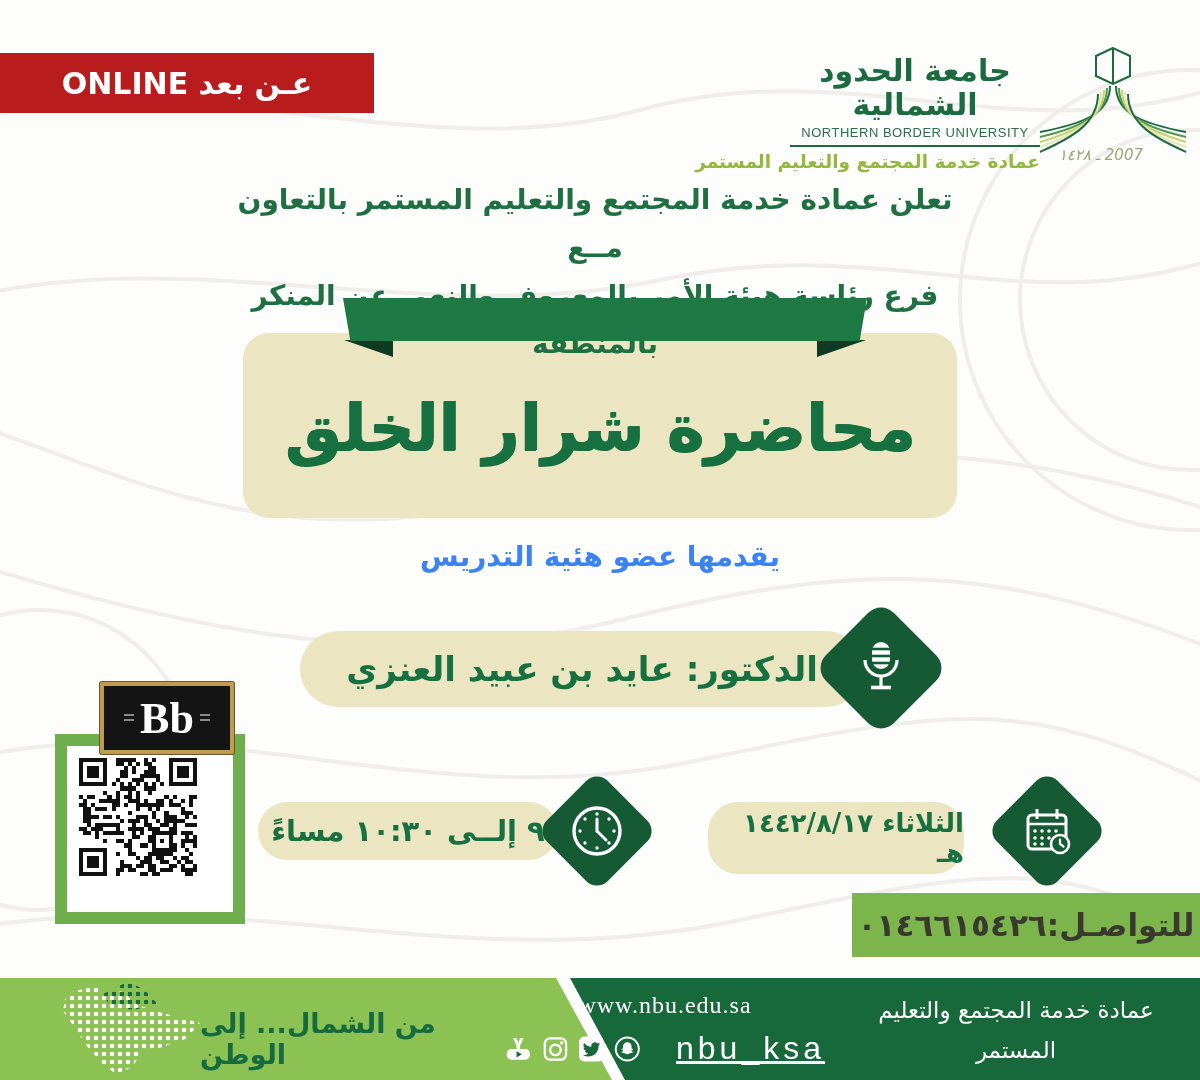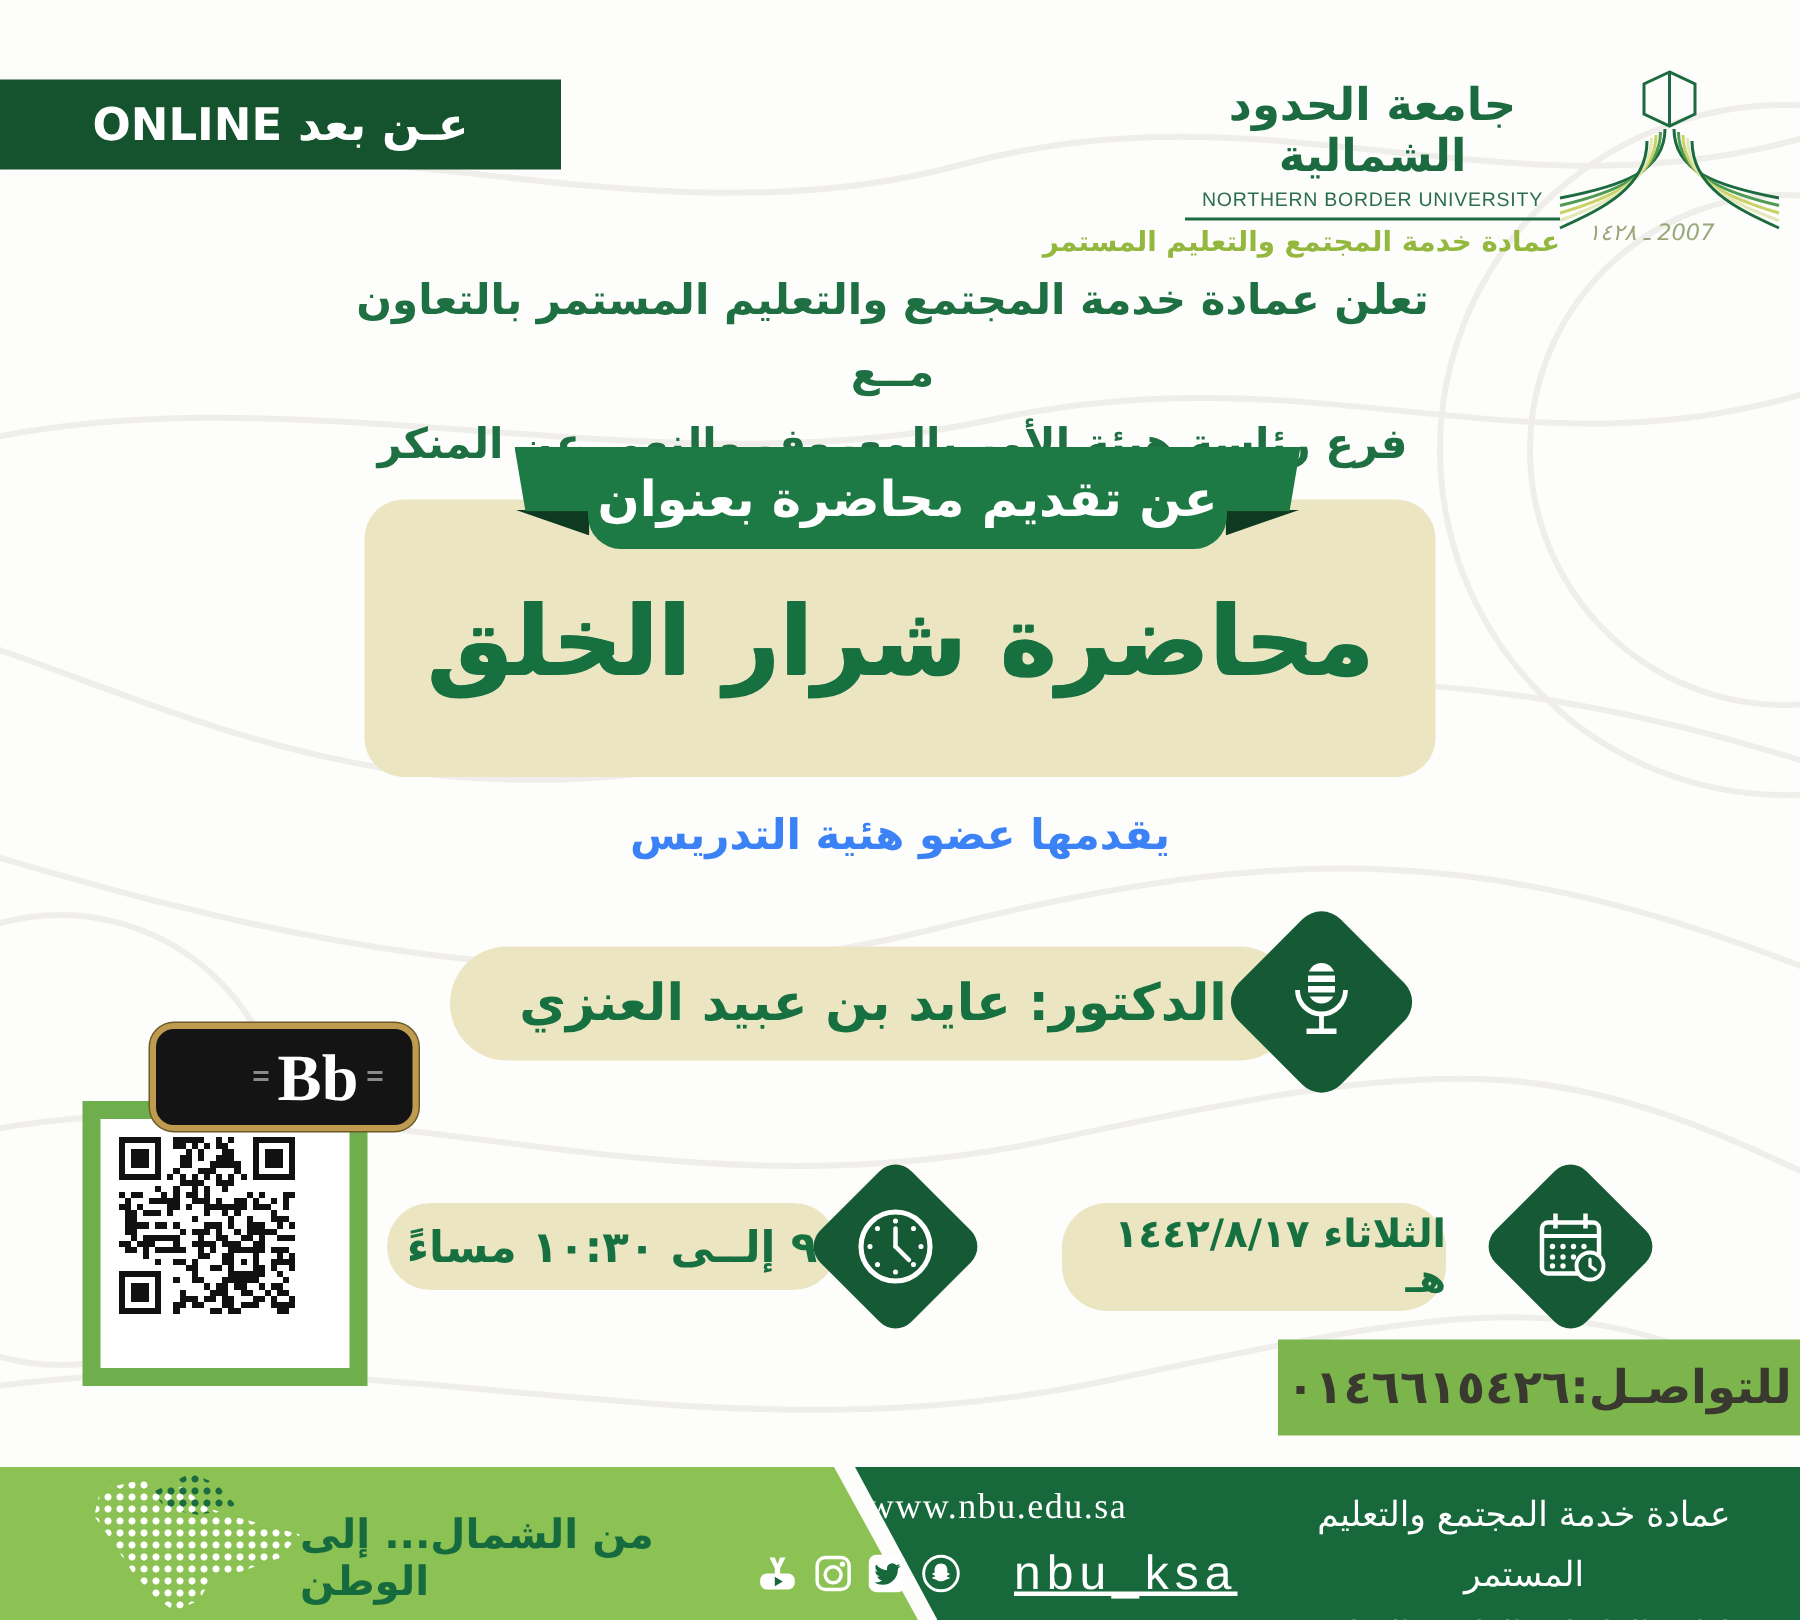--- a/index.html
+++ b/index.html
@@ -5,21 +5,21 @@
   html,body{margin:0;padding:0;width:1200px;height:1080px;overflow:hidden;
     font-family:"DejaVu Sans",sans-serif;background:#fdfdfc;}
   .poster{position:relative;width:1200px;height:1080px;background:#fdfdfc;overflow:hidden;}
   .abs{position:absolute;}
   svg{display:block;}
 
   
   .bg-contours{left:0;top:0;z-index:0;pointer-events:none;}
 
   
-  .badge{left:0;top:53px;width:374px;height:60px;background:#14532d;color:#fff;
+  .badge{left:0;top:53px;width:374px;height:60px;background:#b91c1c;color:#fff;
     display:flex;align-items:center;justify-content:center;direction:rtl;
     font-weight:bold;font-size:30px;z-index:3;}
 
   
   .logo{right:12px;top:40px;width:392px;height:130px;z-index:3;}
   .logo-text{position:absolute;right:148px;top:14px;width:250px;text-align:center;}
   .logo-title-ar{color:#1c6b40;font-size:30px;font-weight:bold;direction:rtl;line-height:34px;}
   .logo-title-en{color:#2b6e4b;font-size:13px;letter-spacing:.5px;margin-top:3px;
     font-family:"Liberation Sans",sans-serif;white-space:nowrap;}
   .logo-rule{height:2px;background:#1c6b40;margin:5px 0 4px 0;}
@@ -58,23 +58,23 @@
 
   .diamond{border-radius:18px;transform:rotate(45deg);background:#155a34;
     display:flex;align-items:center;justify-content:center;z-index:3;}
   .diamond-inner{transform:rotate(-45deg);}
   .mic-diamond{left:833px;top:620px;width:96px;height:96px;}
   .clock-diamond{left:554px;top:788px;width:86px;height:86px;border-radius:15px;}
   .cal-diamond{left:1004px;top:788px;width:86px;height:86px;border-radius:15px;}
 
   
   .bb-logo{left:100px;top:682px;width:126px;height:64px;background:#141414;
-    border:4px solid #bf9b4f;border-radius:16px;display:flex;align-items:center;justify-content:center;
+    border:4px solid #bf9b4f;border-radius:2px;display:flex;align-items:center;justify-content:center;
     color:#fff;font-family:"Liberation Serif",serif;font-weight:bold;font-size:44px;z-index:3;
-    box-shadow:0 0 0 1px #6b5a28;padding-left:45px;}
+    box-shadow:0 0 0 1px #6b5a28;}
   .bb-dash{width:10px;height:8px;margin:0 6px;background:repeating-linear-gradient(
     to bottom,#8a8a8a 0 2px,transparent 2px 5px);}
   .qr{left:55px;top:734px;width:166px;height:166px;background:#6fae4d;padding:12px;z-index:2;}
   .qr-inner{width:142px;height:142px;background:#fff;padding:12px;}
   .qr-inner svg{width:118px;height:118px;fill:#111;}
 
   .time-pill{left:258px;top:802px;width:300px;height:58px;border-radius:30px;font-size:29px;}
   .date-pill{left:708px;top:802px;width:256px;height:72px;border-radius:30px;font-size:26px;}
 
   
@@ -157,23 +157,20 @@
   </div>
 
   <div class="abs intro">
     <div>تعلن عمادة خدمة المجتمع والتعليم المستمر بالتعاون مــع</div>
     <div>فرع رئاسة هيئة الأمر بالمعروف والنهي عن المنكر بالمنطقة</div>
   </div>
 
   <div class="abs ribbon-band"></div>
   <div class="abs ribbon-fold fold-left"></div>
   <div class="abs ribbon-fold fold-right"></div>
-  <div class="abs ribbon-main">
-    <span>عن تقديم محاضرة بعنوان</span>
-  </div>
 
   <div class="abs lecture-box">
     <div class="lecture-title">محاضرة شرار الخلق</div>
   </div>
 
   <div class="abs presenter">
     <div>يقدمها عضو هئية التدريس</div>
   </div>
 
   <div class="abs pill doctor-pill">

